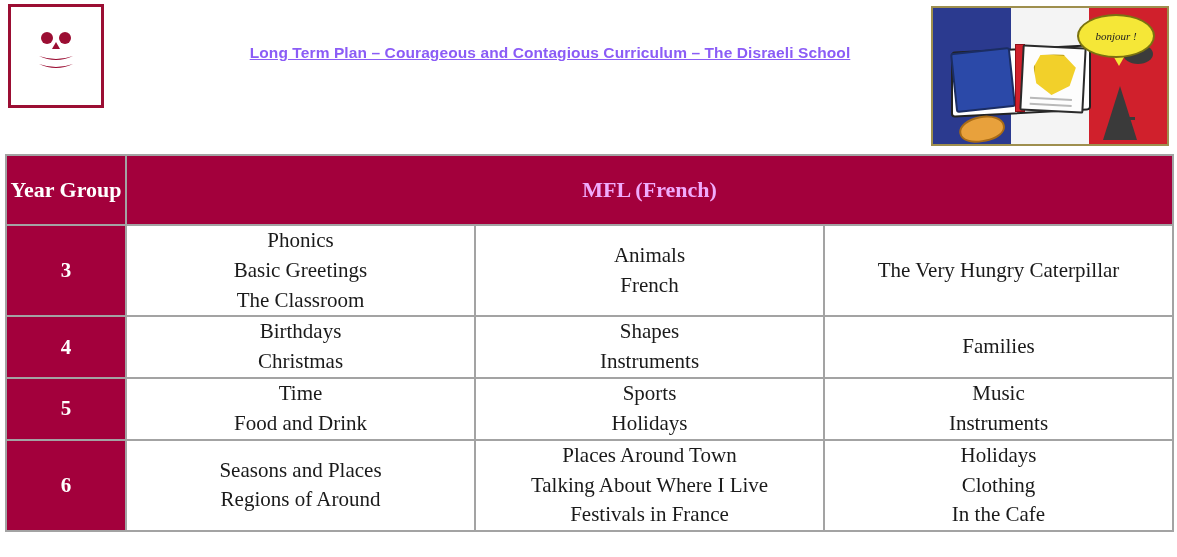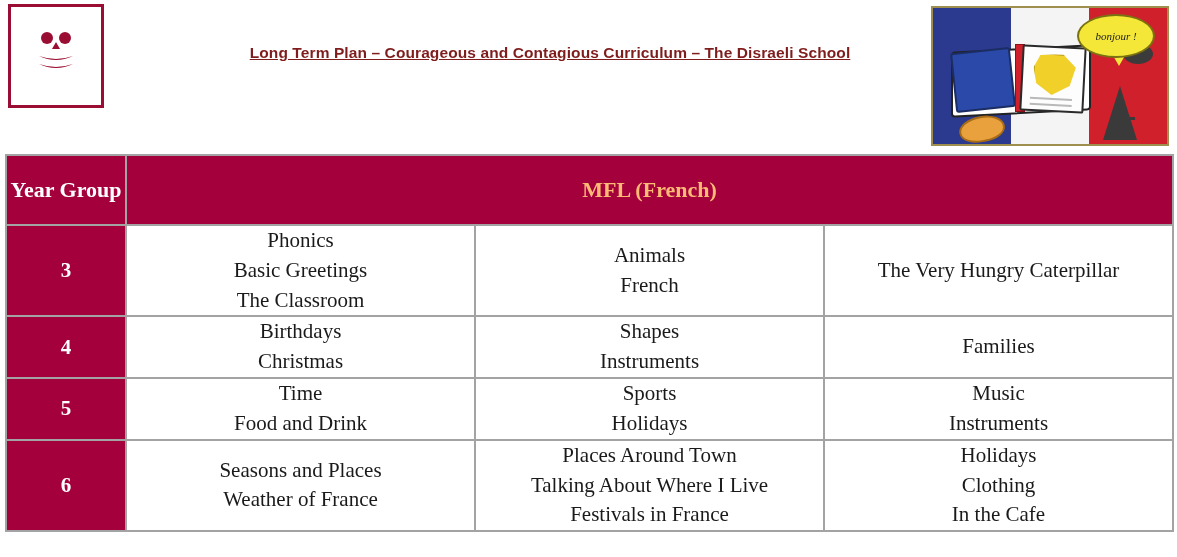--- a/index.html
+++ b/index.html
@@ -44,21 +44,21 @@
   }
   .header-title {
     position: absolute;
     left: 180px;
     top: 44px;
     width: 740px;
     text-align: center;
     font-family: "Liberation Sans", sans-serif;
     font-weight: bold;
     font-size: 15.5px;
-    color: #7f1d1d;
+    color: #8b5cf6;
     text-decoration: underline;
     letter-spacing: 0.1px;
   }
 
   
   .flag-img {
     position: absolute;
     right: 8px;
     top: 6px;
     width: 238px;
@@ -215,21 +215,21 @@
     color: #ffffff;
     text-align: center;
     font-family: "Liberation Serif", serif;
     font-weight: bold;
     font-size: 22px;
     line-height: 1.18;
     height: 68px;
   }
   .subject-head {
     background: #a3003c;
-    color: #fdba74;
+    color: #f0abfc;
     text-align: center;
     font-family: "Liberation Serif", serif;
     font-weight: bold;
     font-size: 22px;
     height: 68px;
   }
   .year-cell {
     background: #a3003c;
     color: #ffffff;
     text-align: center;
@@ -363,21 +363,21 @@
         </td>
         <td class="term-cell">
           <span class="line">Music</span>
           <span class="line">Instruments</span>
         </td>
       </tr>
       <tr>
         <td class="year-cell">6</td>
         <td class="term-cell">
           <span class="line">Seasons and Places</span>
-          <span class="line">Weather of France</span>
+          <span class="line">Regions of Around</span>
         </td>
         <td class="term-cell">
           <span class="line">Places Around Town</span>
           <span class="line">Talking About Where I Live</span>
           <span class="line">Festivals in France</span>
         </td>
         <td class="term-cell">
           <span class="line">Holidays</span>
           <span class="line">Clothing</span>
           <span class="line">In the Cafe</span>

